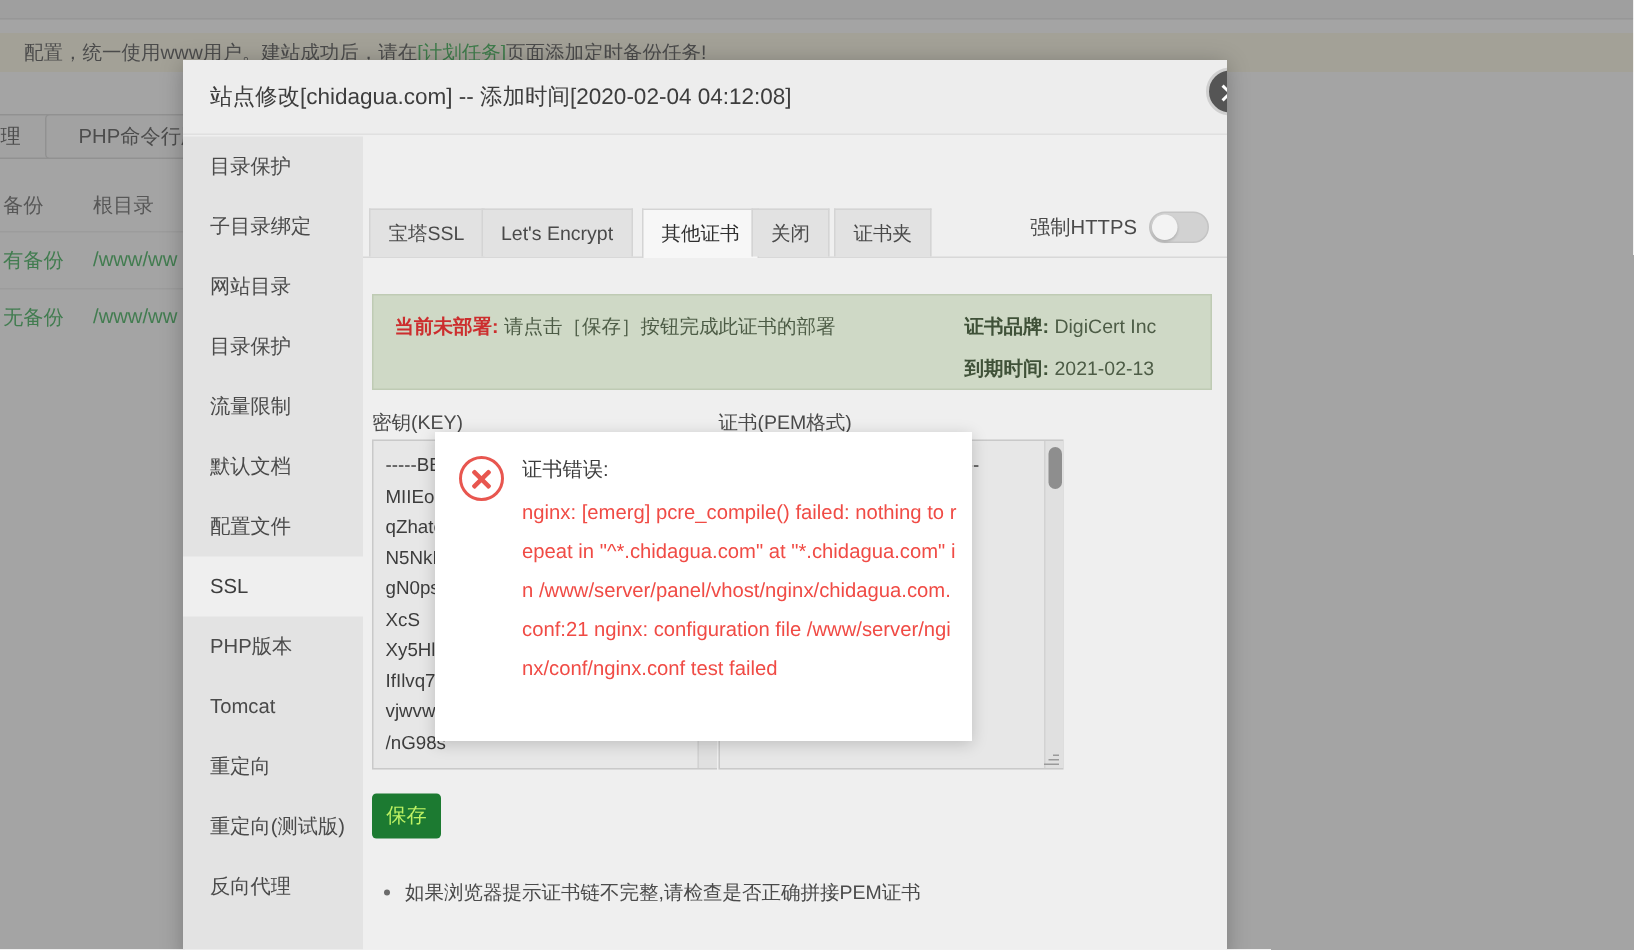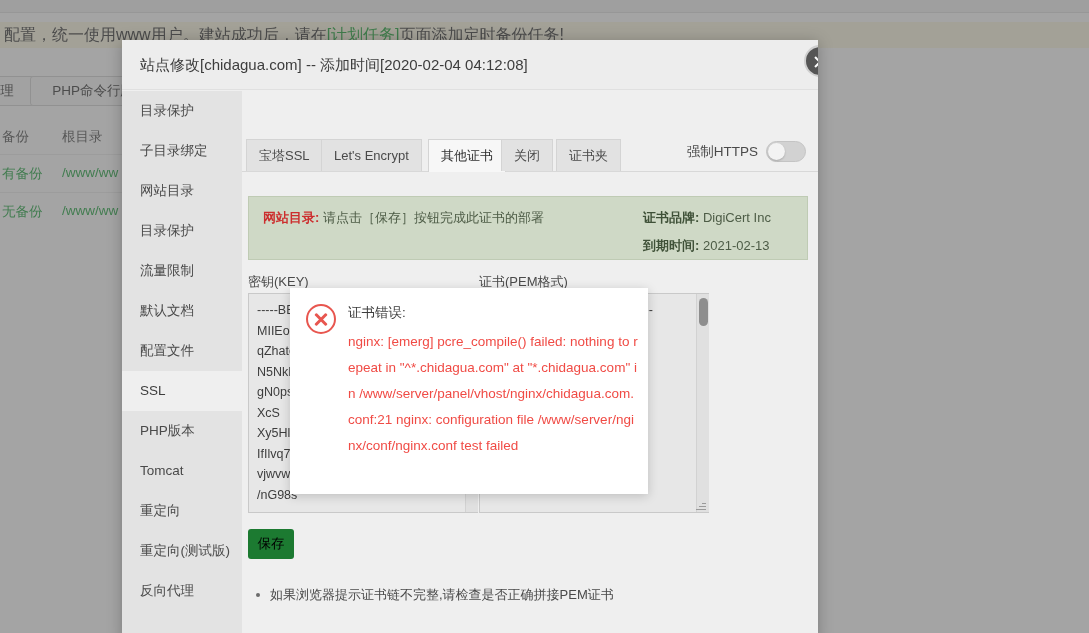--- a/index.html
+++ b/index.html
@@ -31,25 +31,25 @@
     left: 0; top: 0;
     width: 1089px; height: 12px;
     background: #f3f3f3;
     border-bottom: 1px solid #e2e2e2;
   }
   .bg-notice {
     position: absolute;
     left: 0; top: 22px;
     width: 1089px; height: 26px;
     background: #fcf8e3;
-    font-size: 16px;
+    font-size: 13px;
     color: #3a3a3a;
     line-height: 26px;
     white-space: nowrap;
-    padding-left: 4px;
+    padding-left: 16px;
     box-sizing: border-box;
   }
   .bg-notice .link { color: #20a53a; }
   .bg-toolbar {
     position: absolute;
     left: 0; top: 76px;
     width: 1089px; height: 34px;
   }
   .bg-btn {
     position: absolute;
@@ -328,21 +328,21 @@
   .ta-resize i:nth-child(3) { bottom: 7px; width: 4px; }
 
   
   .save-btn {
     position: absolute;
     left: 6px; top: 438px;
     width: 46px; height: 30px;
     line-height: 30px;
     text-align: center;
     background: #1c7a31;
-    color: #000000;
+    color: #bef264;
     font-size: 13.5px;
     border-radius: 3px;
     cursor: pointer;
     border: none;
     padding: 0;
     font-family: inherit;
   }
 
   
   .help {
@@ -478,21 +478,21 @@
         <div class="toggle-wrap">
           <span class="toggle-label">强制HTTPS</span>
           <div class="toggle">
             <div class="knob"></div>
           </div>
         </div>
       </div>
 
       <div class="infobox">
         <div class="info-line l1">
-          <span class="info-key alert">网站目录:</span>
+          <span class="info-key alert">当前未部署:</span>
           <span class="info-val">请点击［保存］按钮完成此证书的部署</span>
         </div>
         <div class="info-line r1">
           <span class="info-key">证书品牌:</span>
           <span class="info-val">DigiCert Inc</span>
         </div>
         <div class="info-line r2">
           <span class="info-key">到期时间:</span>
           <span class="info-val">2021-02-13</span>
         </div>

